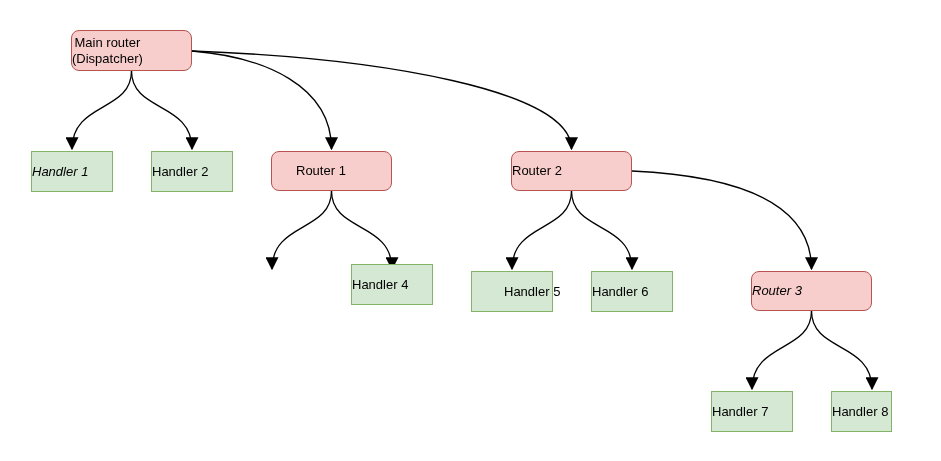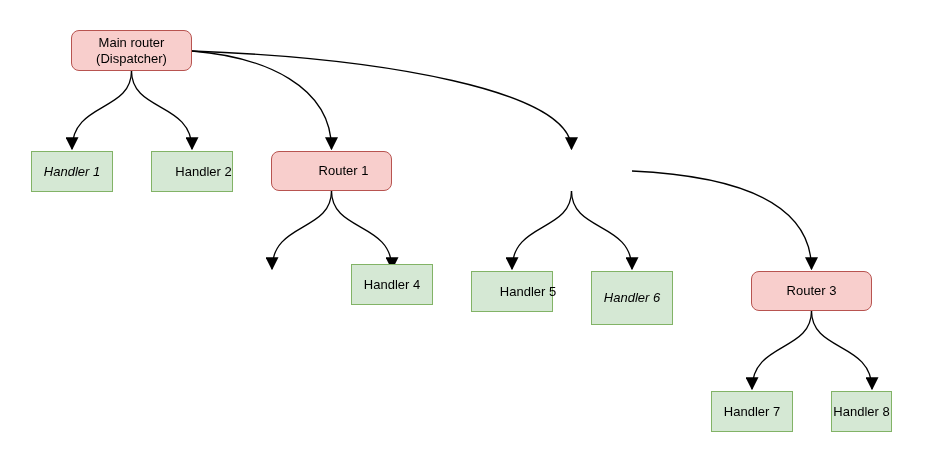--- a/index.html
+++ b/index.html
@@ -19,21 +19,21 @@
     font-family: "Liberation Sans", sans-serif;
     overflow: hidden;
   }
   svg.edges { position: absolute; left: 0; top: 0; }
   .edge { fill: none; stroke: var(--edge); stroke-width: 1.3px; }
   .arrowhead-glyph { fill: var(--edge); }
   .node {
     position: absolute;
     display: flex;
     align-items: center;
-    justify-content: center;
+    justify-content: flex-start;
     box-sizing: border-box;
     font-size: 13px;
     line-height: 16px;
     color: var(--text);
     text-align: center;
     white-space: nowrap;
   }
   .router {
     background: var(--router-fill);
     border: 1px solid var(--router-stroke);
@@ -72,43 +72,46 @@
     <div>
       <div>Main router</div>
       <div>(Dispatcher)</div>
     </div>
   </div>
 
   <div class="node handler" style="left:31px; top:151px; width:82px; height:41px;font-style:italic;">
     <span>Handler 1</span>
   </div>
 
-  <div class="node handler" style="left:151px; top:151px; width:82px; height:41px;padding-left:23px;">
+  <div class="node handler" style="left:151px; top:151px; width:82px; height:41px;">
     <span>Handler 2</span>
   </div>
 
   <div class="node router" style="left:271px; top:151px; width:121px; height:40px;padding-left:24px;">
     <span>Router 1</span>
   </div>
 
 
   <div class="node handler" style="left:351px; top:264px; width:82px; height:41px;">
     <span>Handler 4</span>
   </div>
 
+  <div class="node router" style="left:511px; top:151px; width:121px; height:40px;">
+    <span>Router 2</span>
+  </div>
 
   <div class="node handler" style="left:471px; top:271px; width:82px; height:41px;padding-left:32px;">
     <span>Handler 5</span>
   </div>
 
-  <div class="node handler" style="left:591px; top:271px; width:82px; height:54px;font-style:italic;">
+  <div class="node handler" style="left:591px; top:271px; width:82px; height:41px;">
     <span>Handler 6</span>
   </div>
 
-  <div class="node router" style="left:751px; top:271px; width:121px; height:40px;">
+  <div class="node router" style="left:751px; top:271px; width:121px; height:40px;font-style:italic;">
     <span>Router 3</span>
   </div>
 
   <div class="node handler" style="left:711px; top:391px; width:82px; height:41px;">
     <span>Handler 7</span>
   </div>
 
   <div class="node handler" style="left:831px; top:391px; width:61px; height:41px;">
     <span>Handler 8</span>
   </div>

